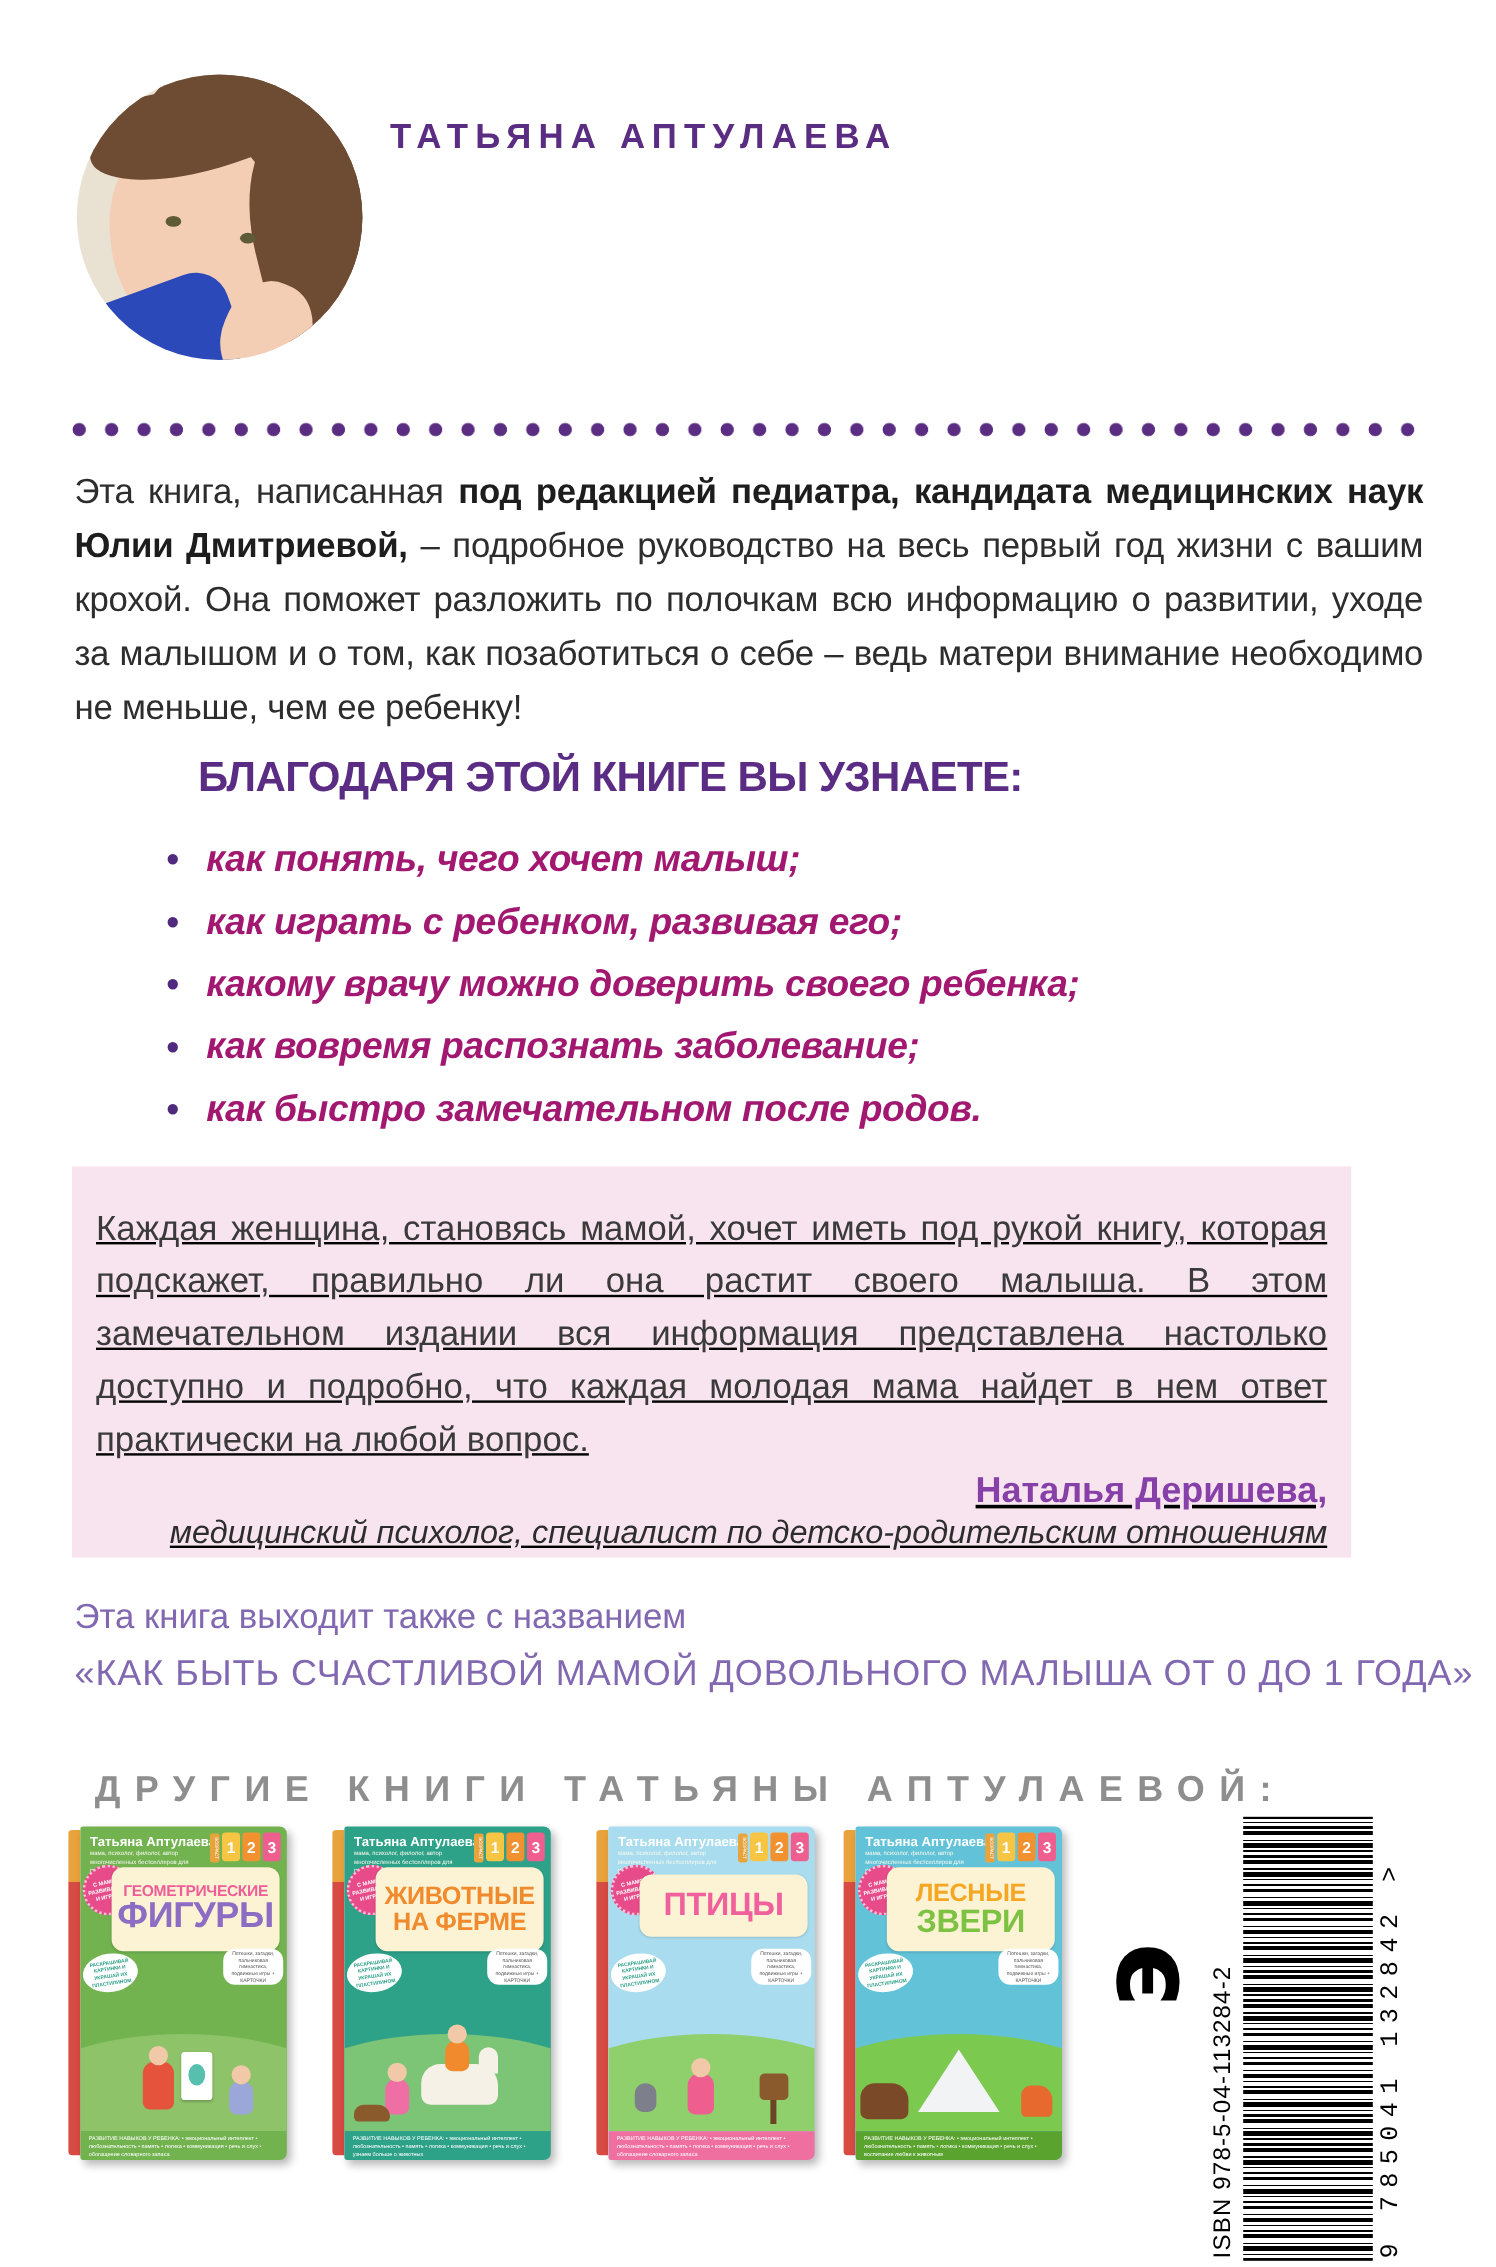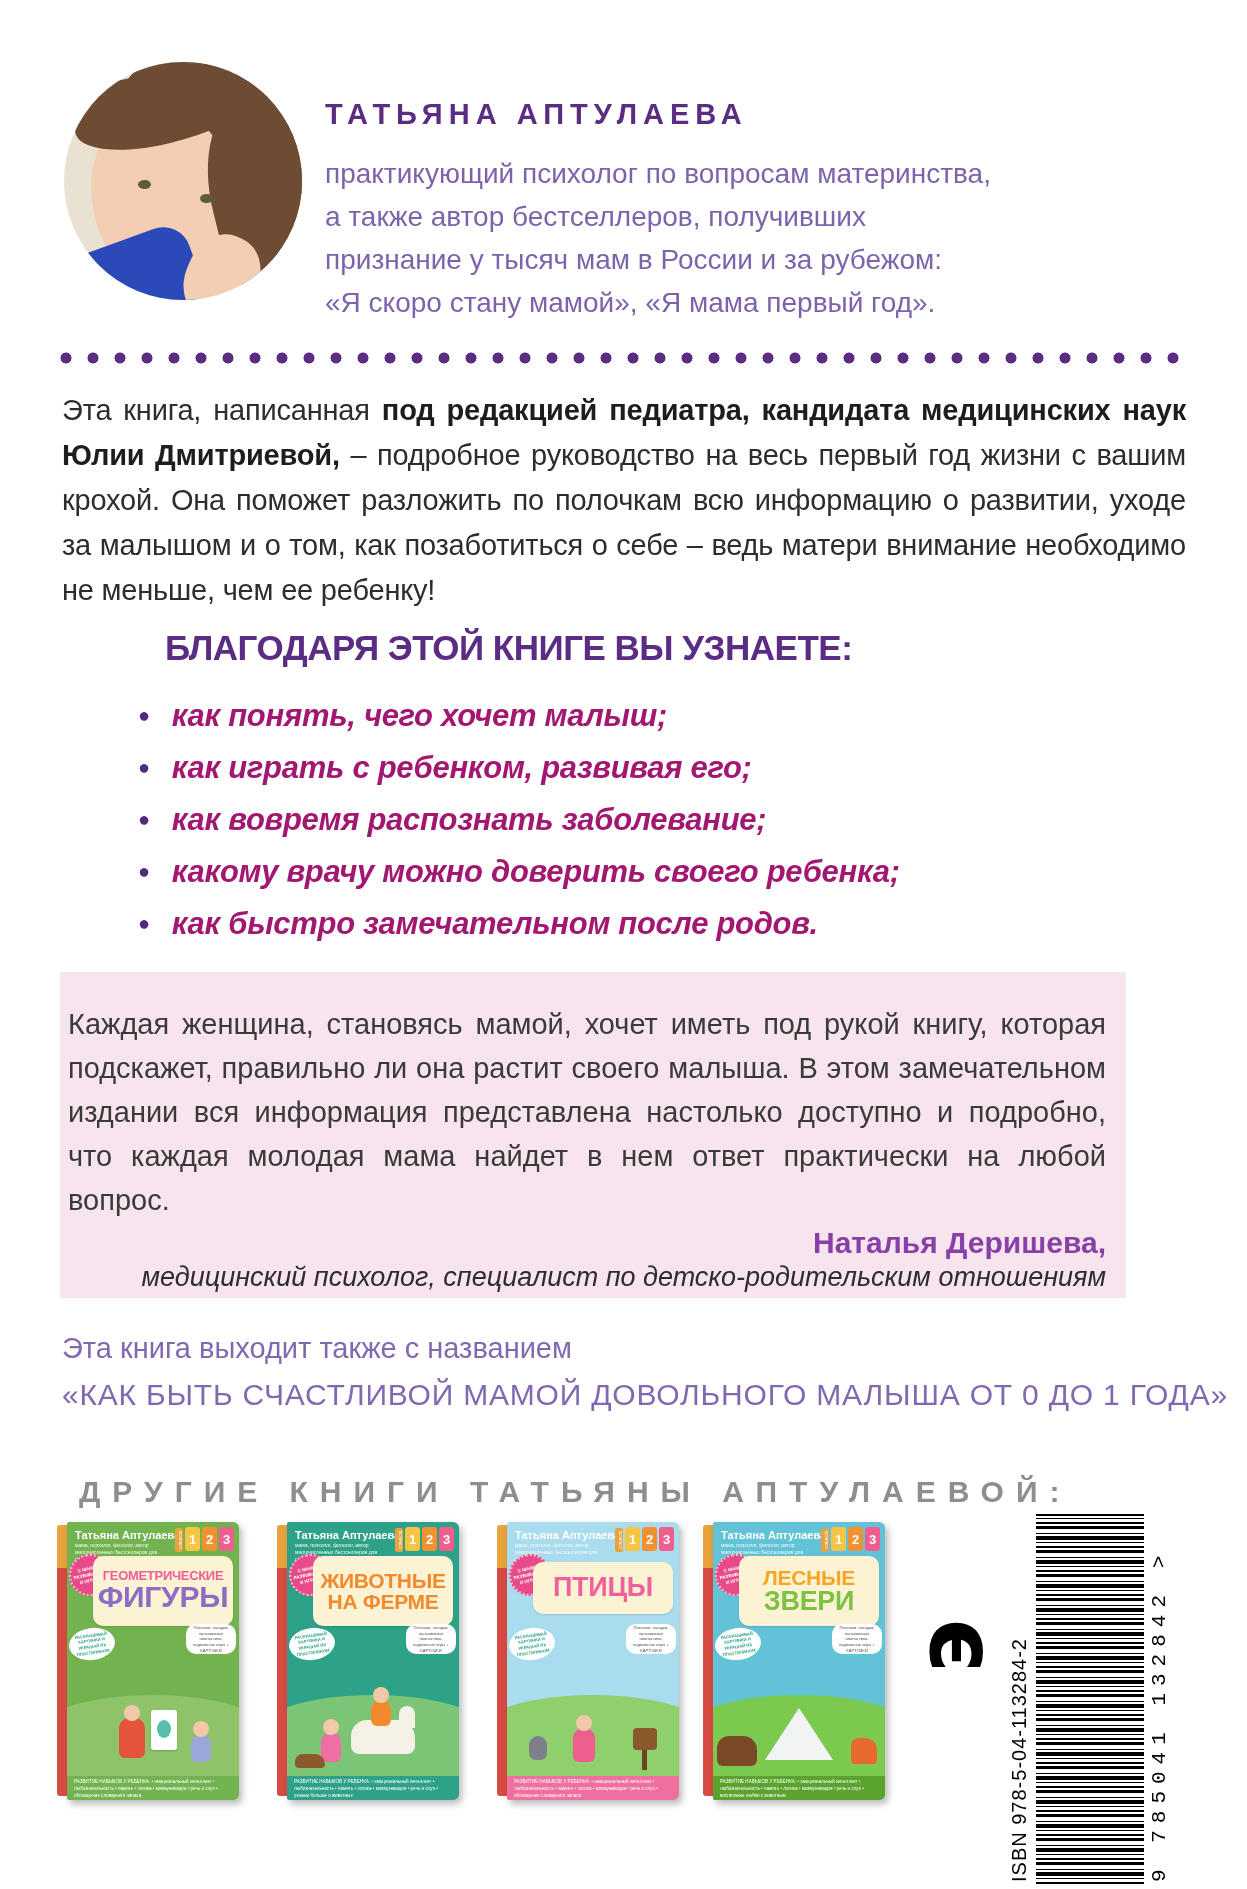--- a/index.html
+++ b/index.html
@@ -34,21 +34,21 @@
   .intro b{color:#1d1d1d;}
   
   .benefits-heading{position:absolute;left:165px;top:628px;margin:0;
     font-size:35px;font-weight:700;color:#5b2c83;letter-spacing:-0.5px;}
   .benefits{position:absolute;left:138px;top:698px;margin:0;padding:0;list-style:none;font-style:italic;}
   .benefits li{display:flex;align-items:baseline;height:52px;
     font-size:31px;font-weight:700;color:#a21870;letter-spacing:-0.3px;}
   .benefits li::before{content:"●";color:#4f2a7e;font-size:20px;margin-right:22px;position:relative;top:-4px;}
   
   .quote-box{position:absolute;left:60px;top:972px;width:1066px;height:326px;background:#f7e4ef;
-    box-sizing:border-box;padding:30px 20px 0 8px;}
+    box-sizing:border-box;padding:30px 20px 0 20px;text-decoration:underline;}
   .quote-box p{margin:0;font-size:29px;line-height:44px;color:#3a3a3a;text-align:justify;}
   .q-author{margin-top:4px;text-align:right;font-size:30px;font-weight:700;color:#8640a8;}
   .q-role{margin-top:2px;text-align:right;font-size:27px;font-style:italic;color:#2d2d2d;}
   
   .alt-edition{position:absolute;left:62px;top:1332px;color:#8168b0;}
   .alt-line1{font-size:29px;}
   .alt-line2{font-size:30px;margin-top:13px;letter-spacing:0.8px;}
   
   .other-heading{position:absolute;left:62px;top:1458px;margin:17px;
     font-size:30px;font-weight:600;color:#8e8e8e;letter-spacing:12px;}
@@ -156,44 +156,38 @@
     <span class="av av-fringe"></span>
     <span class="av av-hair2"></span>
     <span class="av av-eye av-eye1"></span>
     <span class="av av-eye av-eye2"></span>
     <span class="av av-lips"></span>
     <span class="av av-shirt"></span>
     <span class="av av-hand"></span>
   </div>
 
   <div class="author-name">ТАТЬЯНА АПТУЛАЕВА</div>
-  <div class="author-bio">
-    <div>практикующий психолог по вопросам материнства,</div>
-    <div>а также автор бестселлеров, получивших</div>
-    <div>признание у тысяч мам в России и за рубежом:</div>
-    <div>«Я скоро стану мамой», «Я мама первый год».</div>
-  </div>
 
   <div class="dots"></div>
 
   <p class="intro"><span>Эта книга, написанная </span><b>под редакцией педиатра, кандидата медицинских наук Юлии Дмитриевой,</b><span> – подробное руководство на весь первый год жизни с вашим крохой. Она поможет разложить по полочкам всю информацию о развитии, уходе за малышом и о том, как позаботиться о себе – ведь матери внимание необходимо не меньше, чем ее ребенку!</span></p>
 
   <h2 class="benefits-heading">БЛАГОДАРЯ ЭТОЙ КНИГЕ ВЫ УЗНАЕТЕ:</h2>
   <ul class="benefits">
     <li>
         <span>как понять, чего хочет малыш;</span>
       </li>
     <li>
         <span>как играть с ребенком, развивая его;</span>
       </li>
     <li>
+        <span>какому врачу можно доверить своего ребенка;</span>
+      </li>
+    <li>
         <span>как вовремя распознать заболевание;</span>
-      </li>
-    <li>
-        <span>какому врачу можно доверить своего ребенка;</span>
       </li>
     <li>
         <span>как быстро замечательном после родов.</span>
       </li>
   </ul>
 
   <div class="quote-box">
     <p>Каждая женщина, становясь мамой, хочет иметь под рукой книгу, которая подскажет, правильно ли она растит своего малыша. В этом замечательном издании вся информация представлена настолько доступно и подробно, что каждая молодая мама найдет в нем ответ практически на любой вопрос.</p>
     <div class="q-author">Наталья Деришева,</div>
     <div class="q-role">медицинский психолог, специалист по  детско-родительским отношениям</div>

